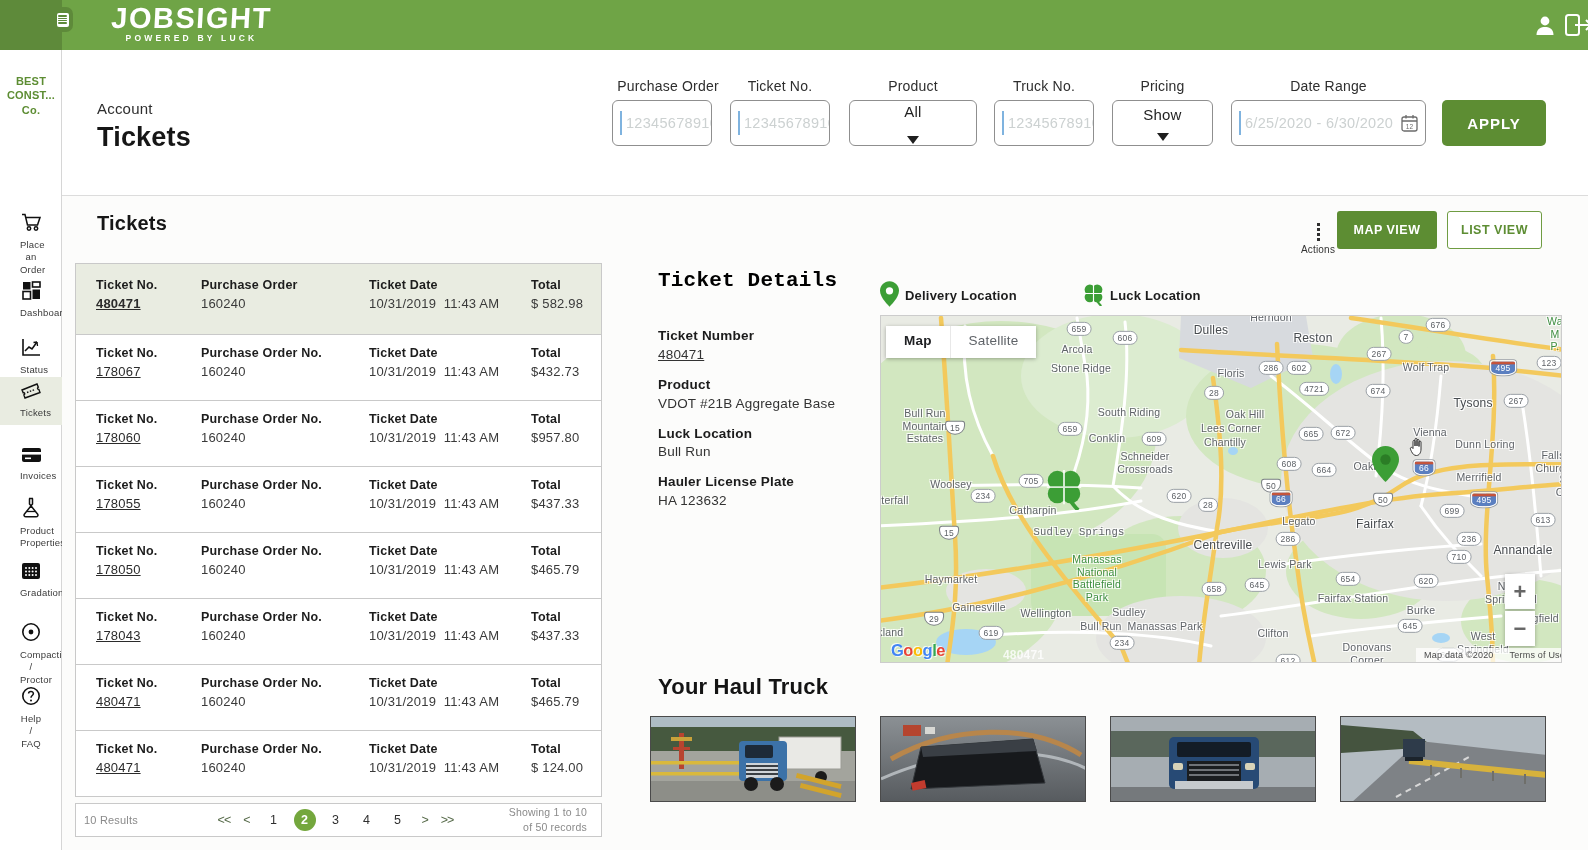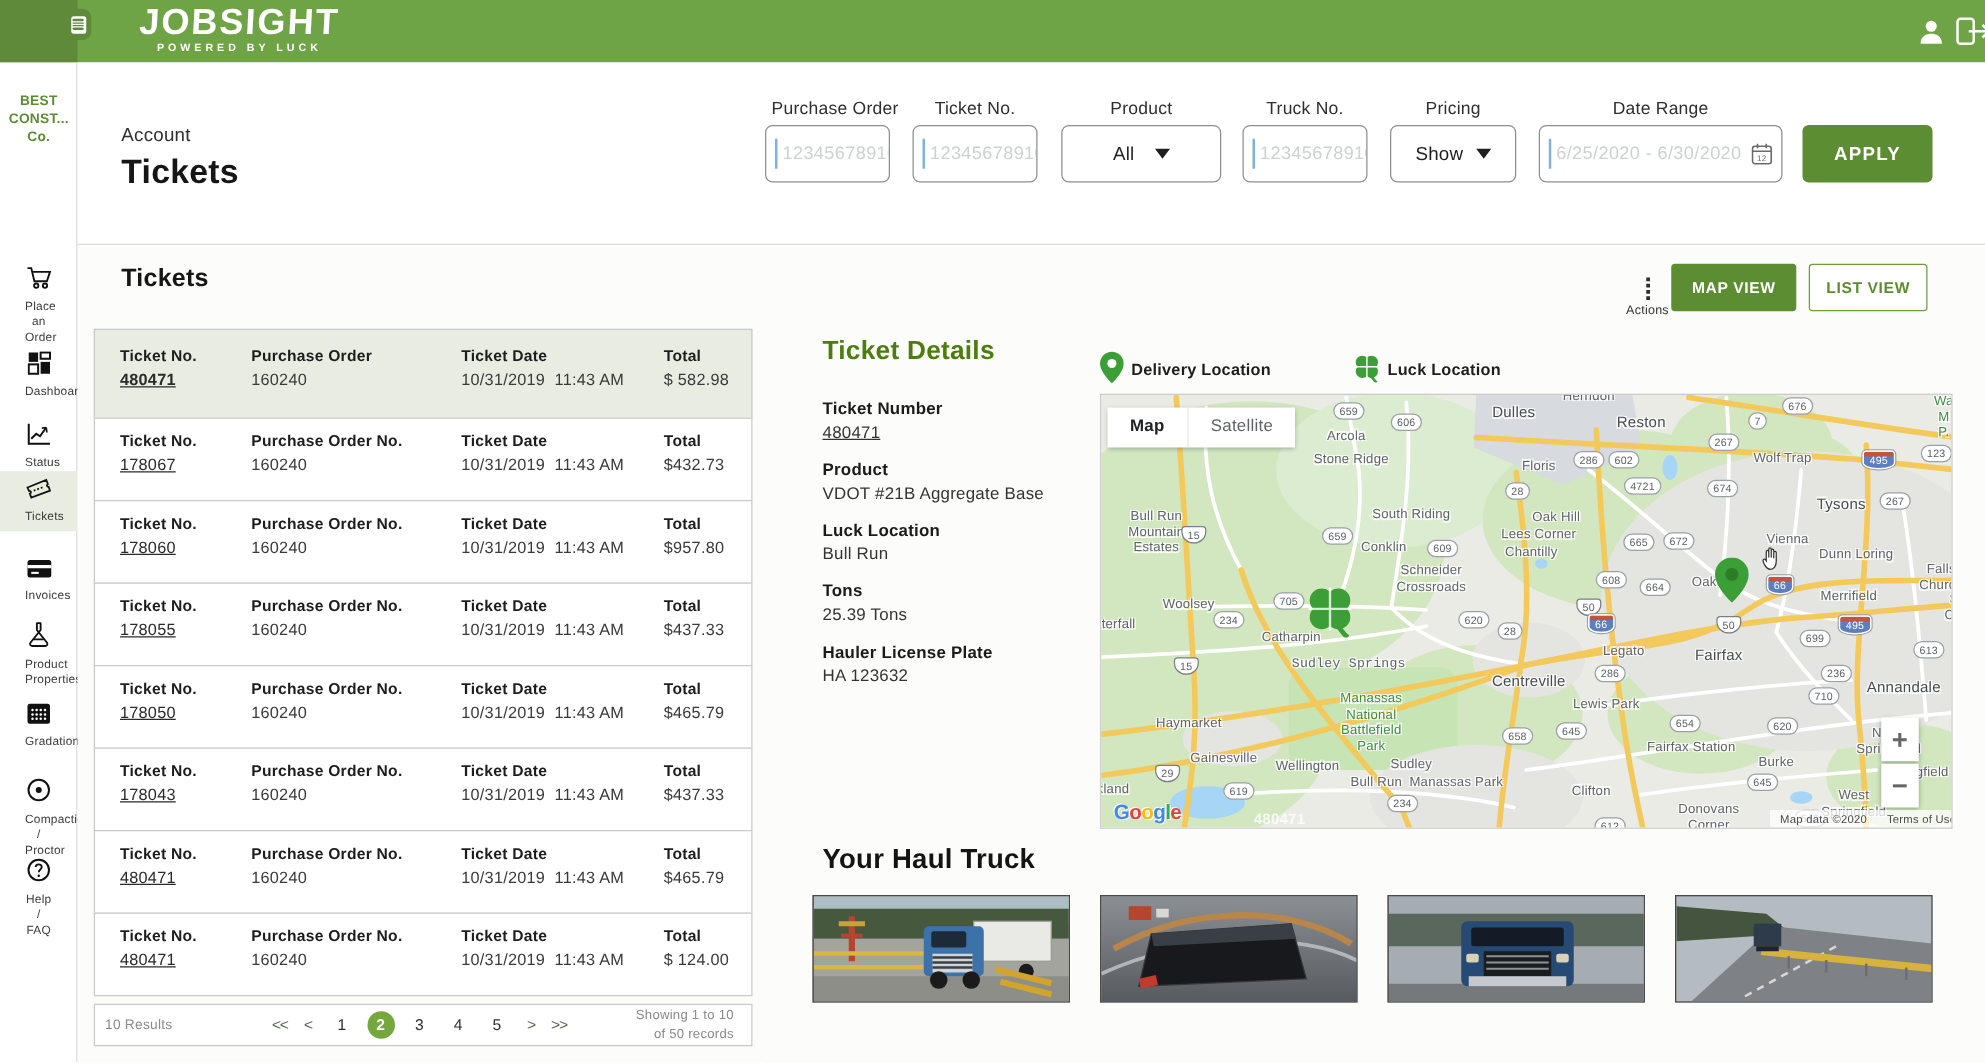--- a/index.html
+++ b/index.html
@@ -28,21 +28,21 @@
 
   
   .phead { position:absolute; left:62px; top:50px; width:1526px; height:146px; background:#fff; border-bottom:1px solid #dcdcdc; }
   .eyebrow { position:absolute; left:35px; top:50px; font-size:15px; color:#2e2e2e; }
   .page-title { position:absolute; left:35px; top:72px; font-size:27px; font-weight:700; color:#161616; }
   .flabel { position:absolute; top:28px; font-size:14px; color:#2e2e2e; text-align:center; }
   .fbox { position:absolute; top:50px; height:46px; }
   .fbox input { width:100%; height:100%; border:1.6px solid #8f8f8f; border-radius:6px; font-size:14.5px; color:#444; padding-left:13px; outline:none; font-family:inherit; letter-spacing:.3px; }
   .fbox input::placeholder { color:#ccd1d1; }
   .caret { position:absolute; left:8px; top:11px; width:2px; height:24px; background:#7fb3df; pointer-events:none; }
-  .fselect { position:absolute; top:50px; height:46px; border:1.6px solid #8f8f8f; border-radius:6px; background:#fff; display:flex; align-items:center; justify-content:center; gap:16px; font-size:15px; color:#1f1f1f; cursor:pointer; }
+  .fselect { position:absolute; top:50px; height:46px; border:1.6px solid #8f8f8f; border-radius:6px; background:#fff; display:flex; align-items:center; justify-content:center; gap:16px; font-size:15px; color:#1f1f1f; cursor:pointer;flex-direction:column; }
   .tri { width:0; height:0; border-left:6px solid transparent; border-right:6px solid transparent; border-top:8px solid #1f1f1f; }
   .cal { position:absolute; right:8px; top:14px; }
   .apply-btn { position:absolute; left:1380px; top:50px; width:104px; height:46px; background:#5D8D33; border:none; border-radius:5px; color:#fff; font-weight:700; font-size:15px; letter-spacing:1px; cursor:pointer; font-family:inherit; }
 
   
   .main { position:absolute; left:62px; top:196px; width:1526px; height:654px; background:#fcfcfb; }
   .panel-title { position:absolute; left:35px; top:16px; font-size:20px; font-weight:700; color:#161616; }
   .actions { position:absolute; left:1228px; top:16px; width:56px; text-align:center; cursor:pointer; }
   .dots { display:inline-flex; flex-direction:column; gap:2px; }
   .dots i { width:3px; height:3px; background:#2f2f2f; }
@@ -63,21 +63,21 @@
   .tfoot { position:absolute; left:13px; top:608px; width:527px; height:34px; border:1px solid #c9c9c9; margin-top:-1px; background:#fff; display:flex; align-items:center; padding:0 14px 0 8px; }
   .tfoot .res { font-size:11px; color:#8a8a8a; width:92px; }
   .pag { flex:1; display:flex; align-items:center; justify-content:center; gap:13px; }
   .arrow { font-size:12.5px; color:#566a49; letter-spacing:-1px; cursor:pointer; }
   .pg { width:22px; height:22px; border:none; background:transparent; font-size:12.5px; color:#2f2f2f; cursor:pointer; font-family:inherit; border-radius:50%; }
   .pg.is-active { background:#74A73D; color:#fff; font-weight:700; }
   .showing { font-size:10.5px; color:#8a8a8a; text-align:right; white-space:pre-line; line-height:1.45; width:92px; }
 
   
   .details { position:absolute; left:596px; top:73px; width:215px; }
-  .dtitle { font-size:21px; font-weight:700; color:#4d7c0f; margin-bottom:26px; }
+  .dtitle { font-size:21px; font-weight:700; color:#000000; margin-bottom:36px;font-family:Liberation Mono, monospace; }
   .dgroup { margin-bottom:13px; }
   .dgroup .dlab { font-size:13.5px; font-weight:700; color:#1b1b1b; line-height:1.25; }
   .dgroup .dval { font-size:13.5px; color:#333; line-height:1.25; margin-top:2px; white-space:nowrap; }
   .dval.link { text-decoration:underline; }
 
   
   .legend-pin { position:absolute; left:818px; top:85px; }
   .legend-pin-lab { position:absolute; left:843px; top:92px; font-size:13px; font-weight:700; color:#1d1d1d; }
   .legend-clover { position:absolute; left:1020px; top:87px; }
   .legend-clover-lab { position:absolute; left:1048px; top:92px; font-size:13px; font-weight:700; color:#1d1d1d; }
@@ -478,24 +478,20 @@
           <div class="dlab">Ticket Number</div>
           <div class="dval link">480471</div>
         </div>
       <div class="dgroup">
           <div class="dlab">Product</div>
           <div class="dval">VDOT #21B Aggregate Base</div>
         </div>
       <div class="dgroup">
           <div class="dlab">Luck Location</div>
           <div class="dval">Bull Run</div>
-        </div>
-      <div class="dgroup">
-          <div class="dlab">Tons</div>
-          <div class="dval">25.39 Tons</div>
         </div>
       <div class="dgroup">
           <div class="dlab">Hauler License Plate</div>
           <div class="dval">HA 123632</div>
         </div>
     </div>
 
     <span class="legend-pin">
       <svg width="19" height="26" viewBox="0 0 24 32">
           <path d="M12,0 C5.4,0 0,5.4 0,12 C0,21 12,32 12,32 C12,32 24,21 24,12 C24,5.4 18.6,0 12,0 Z" fill="#3C9E36"></path>

